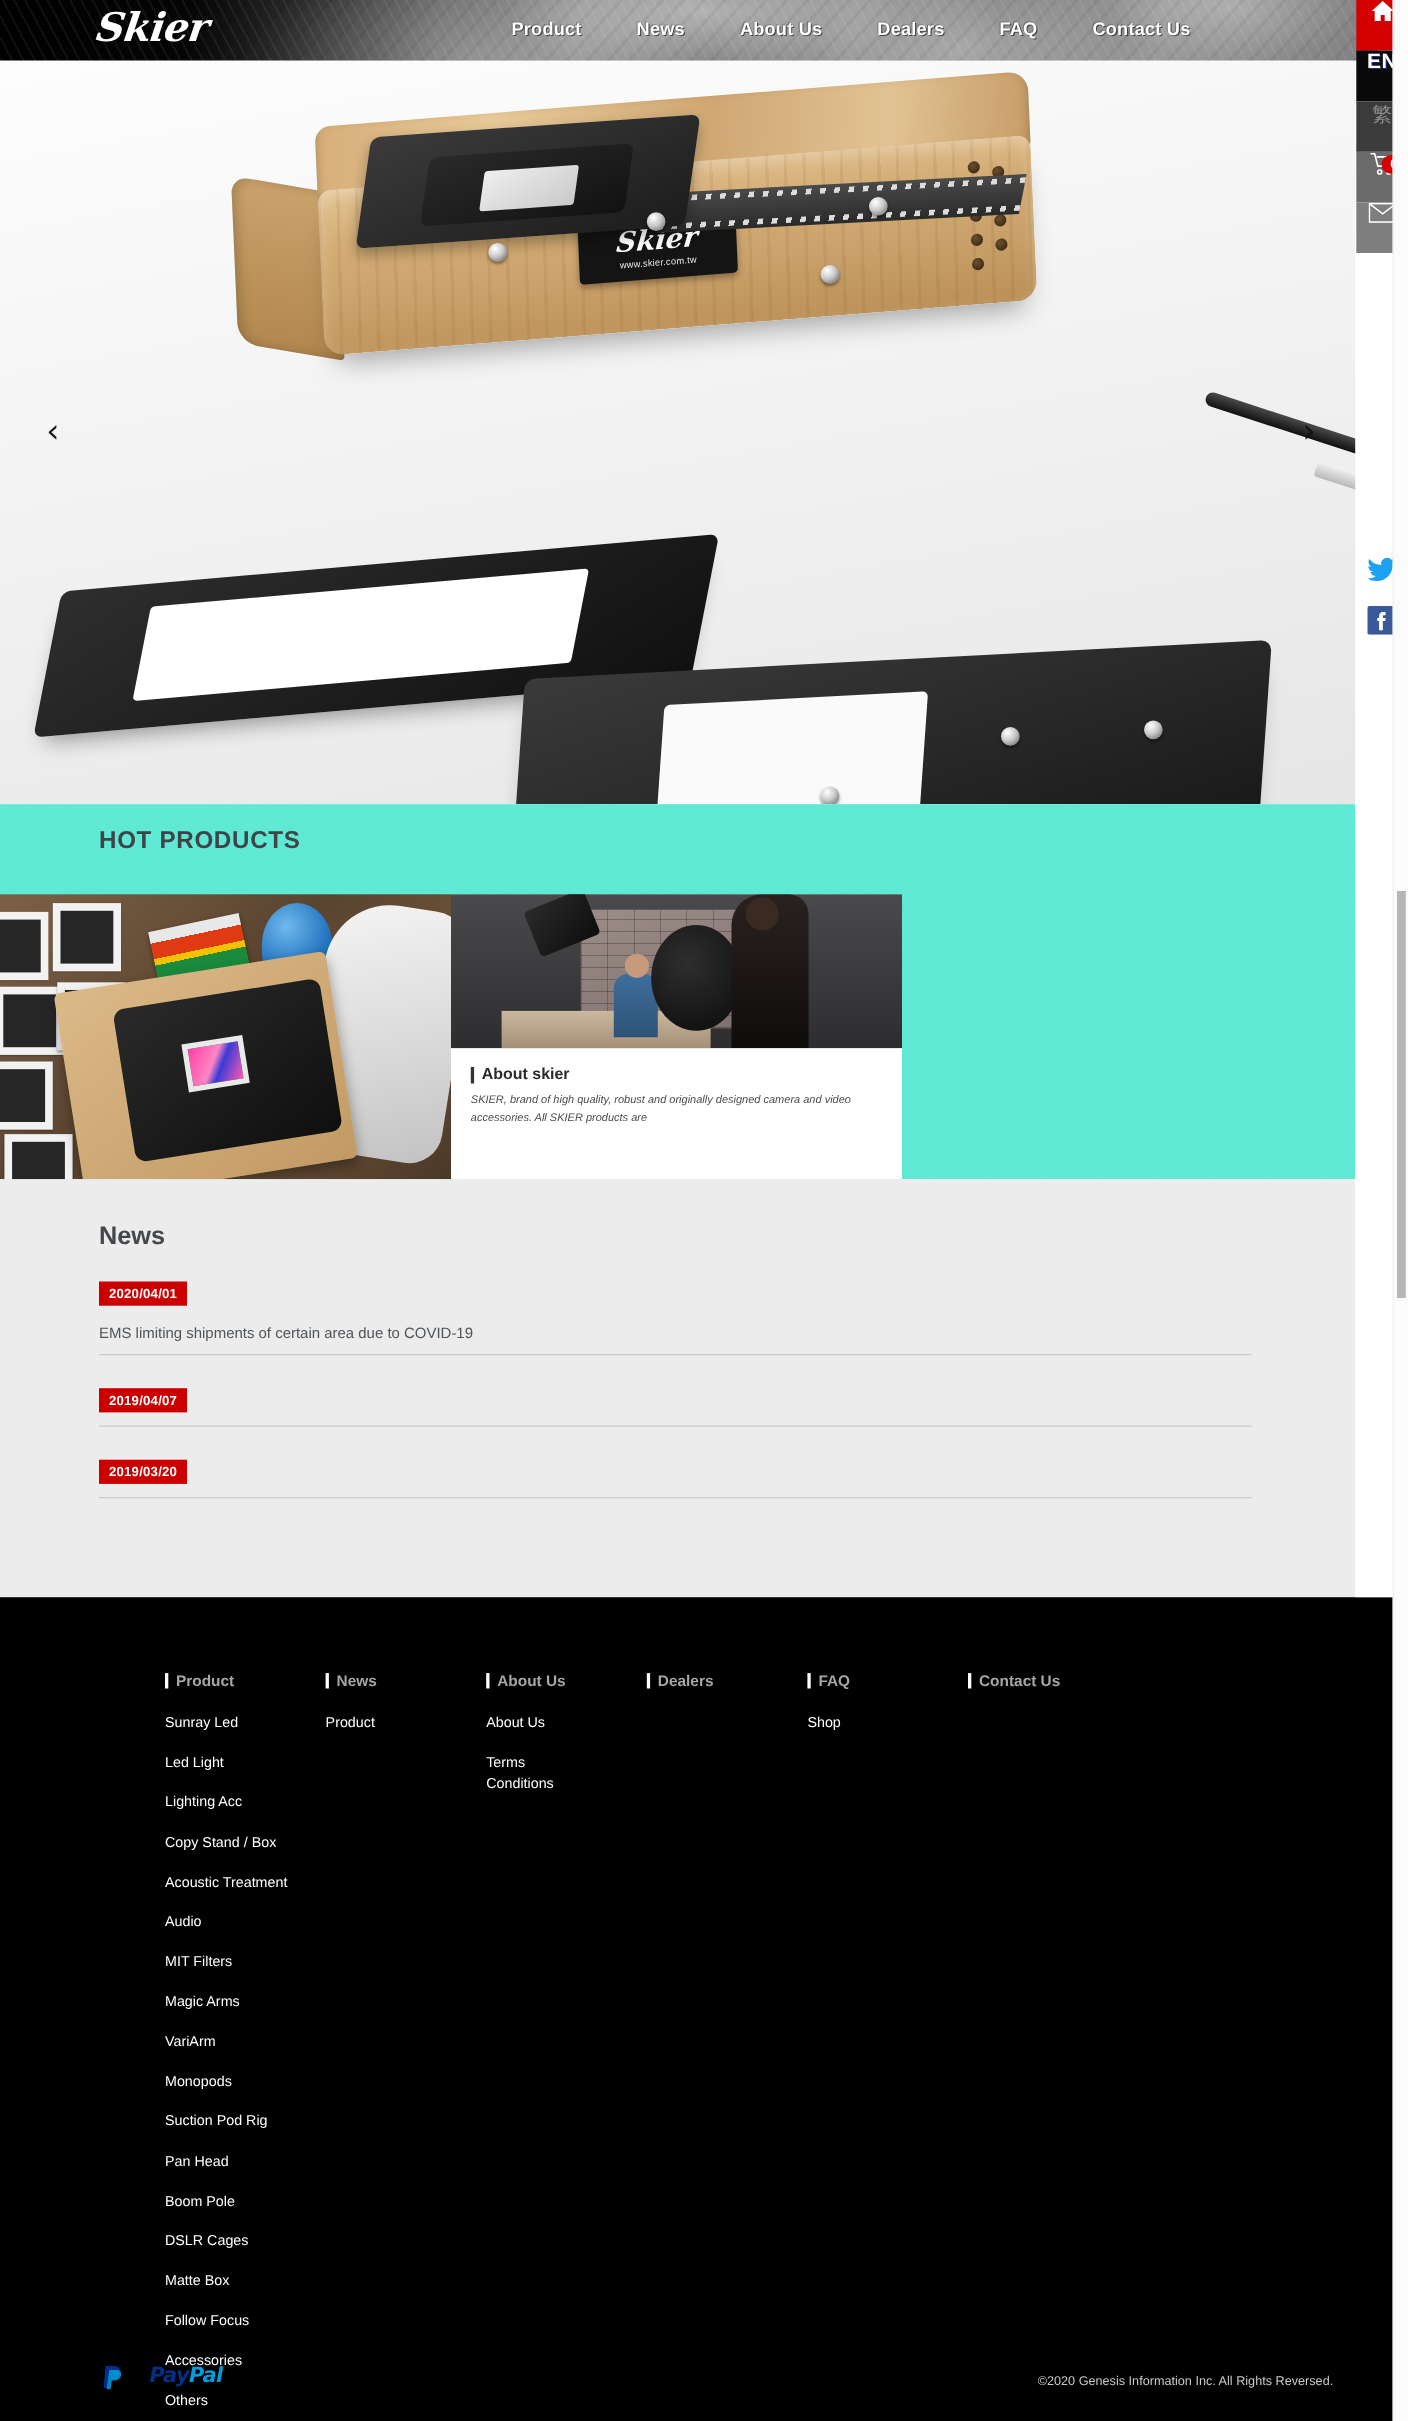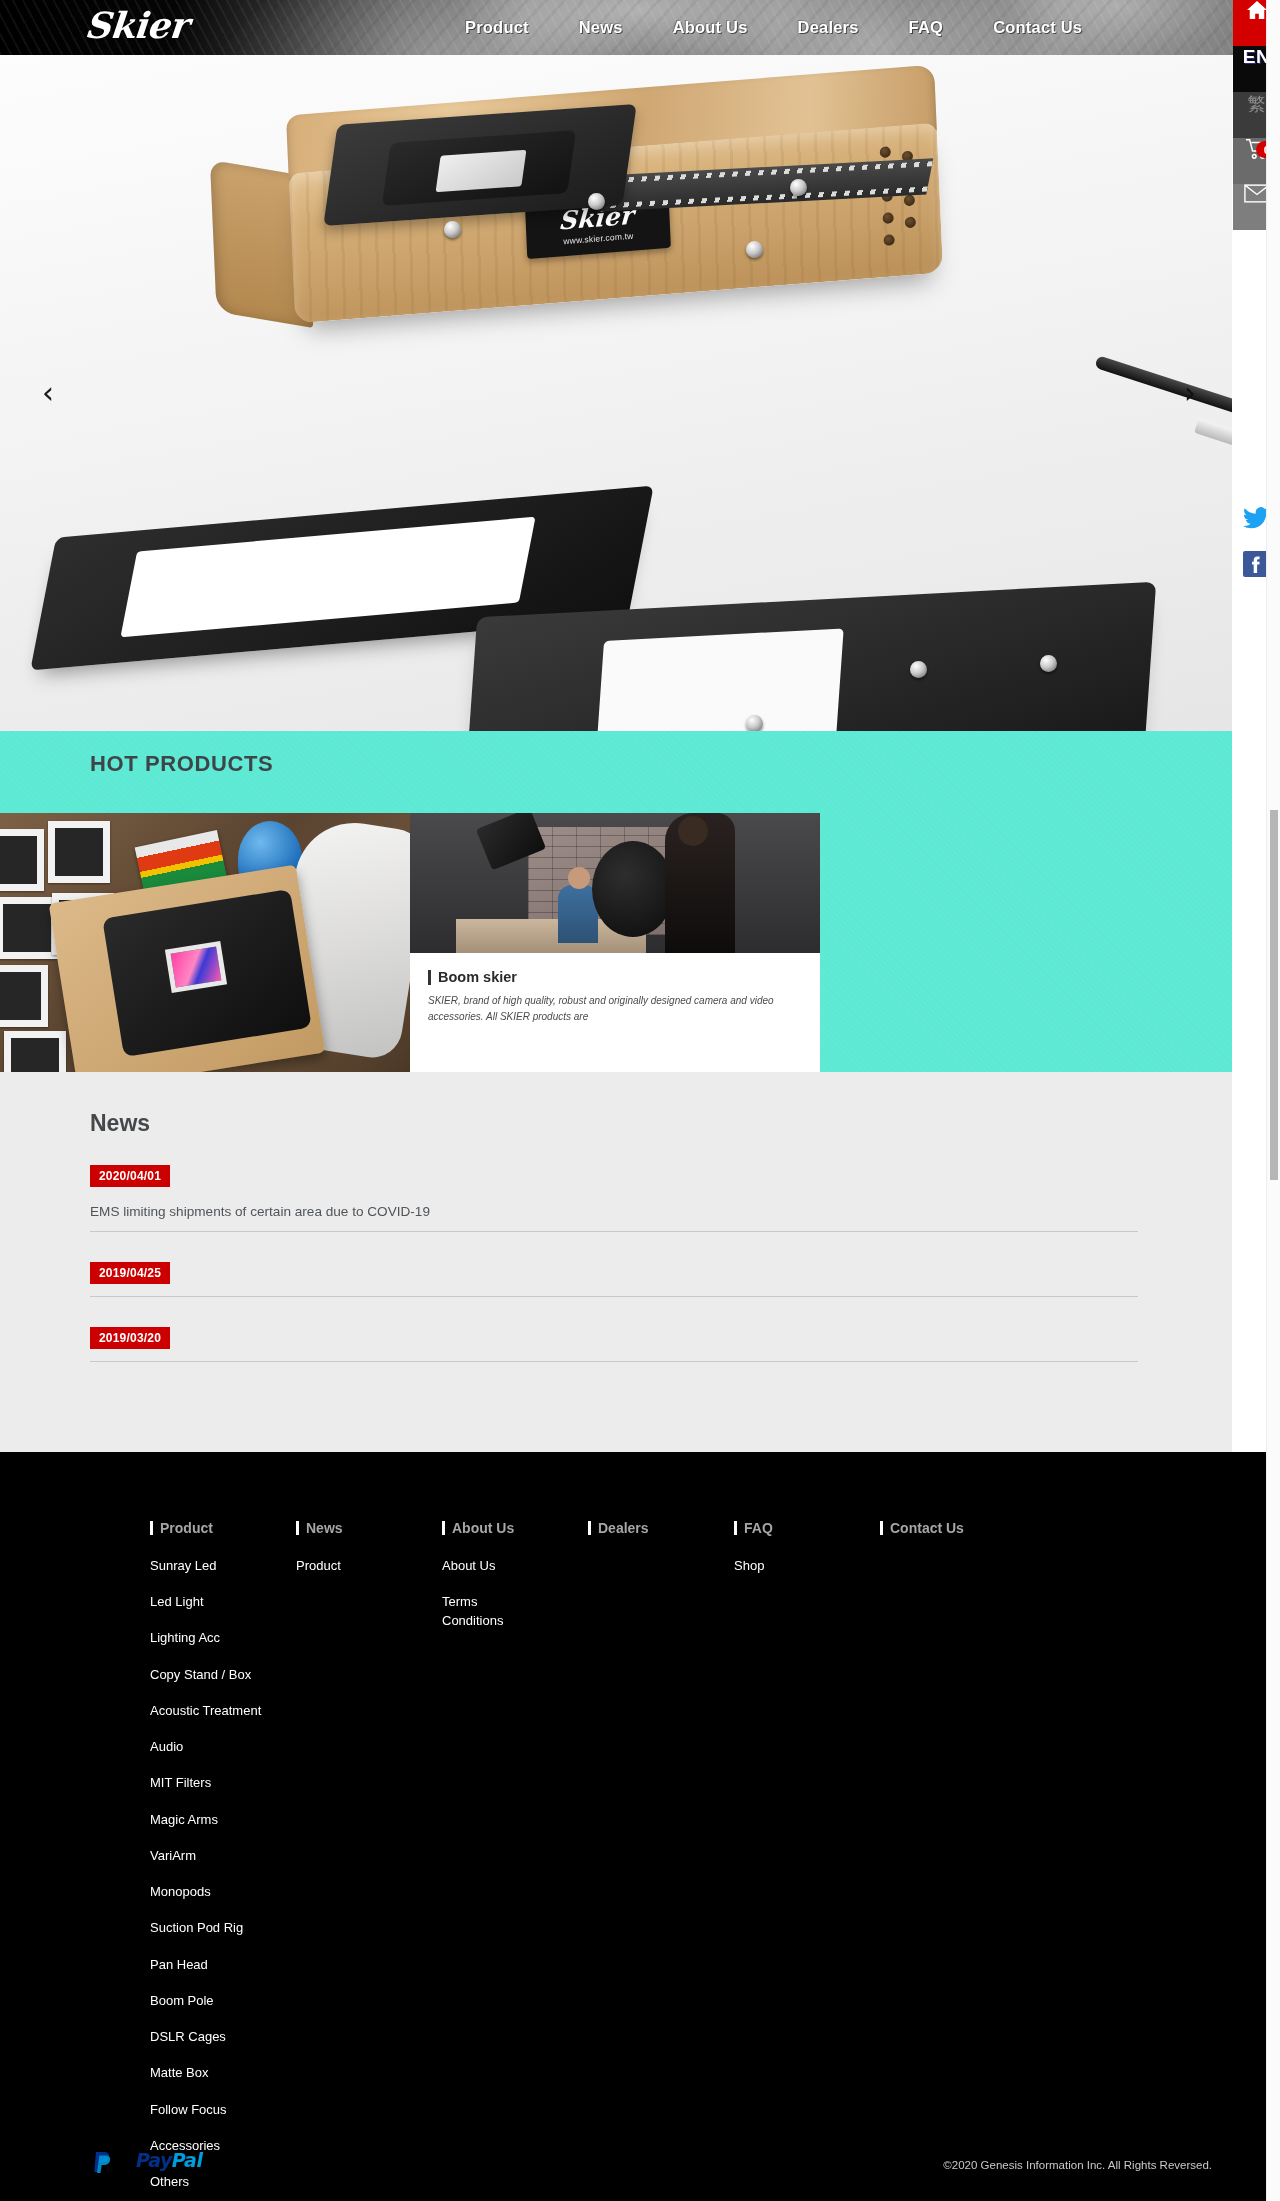--- a/index.html
+++ b/index.html
@@ -443,38 +443,38 @@
           <div class="sp-softbox"></div>
           <div class="sp-couch"></div>
           <div class="sp-model"></div>
           <div class="sp-octa"></div>
           <div class="sp-person"></div>
           <div class="sp-head"></div>
         </div>
         <div class="studio-text">
           <div class="st-head">
             <span class="st-bar"></span>
-            <span>Boom skier</span>
+            <span>About skier</span>
           </div>
           <div class="st-body">SKIER, brand of high quality, robust and originally designed camera and video accessories. All SKIER products are</div>
         </div>
       </div>
 
     </div>
   </div>
 
   <div class="news">
     <div class="news-title">News</div>
     <div class="news-list">
       <div class="news-item">
         <span class="news-date">2020/04/01</span>
         <div class="news-text">EMS limiting shipments of certain area due to COVID-19</div>
       </div>
       <div class="news-item">
-        <span class="news-date">2019/04/25</span>
+        <span class="news-date">2019/04/07</span>
       </div>
       <div class="news-item">
         <span class="news-date">2019/03/20</span>
       </div>
     </div>
   </div>
 
   <div class="white-gap"></div>
 
   <div class="footer">

